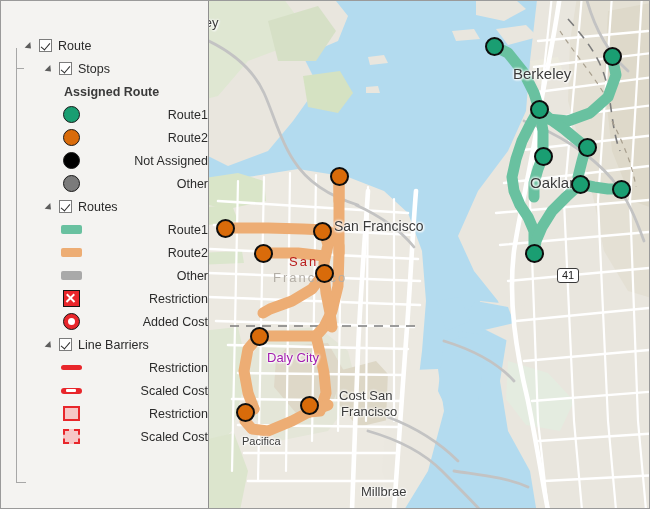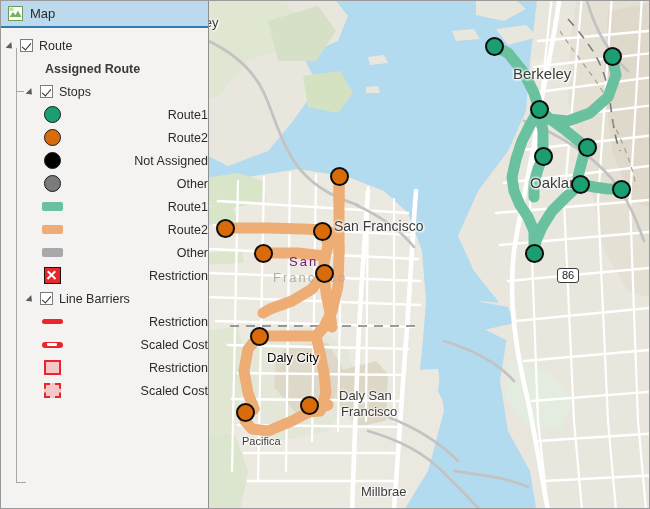--- a/index.html
+++ b/index.html
@@ -31,21 +31,21 @@
     height:27px;background:#bcd9ee;border-bottom:2px solid #2f7cb4;
     display:flex;align-items:center;box-sizing:border-box;
   }
   .tab{
     display:flex;align-items:center;gap:7px;height:27px;padding:0 10px 0 7px;
     box-sizing:border-box;
   }
   .tab-icon{width:15px;height:15px;flex:0 0 auto;}
   .tab-label{font-size:13px;color:#2b2b2b;line-height:1;}
 
-  .tree{position:absolute;top:29px;left:0;right:0;bottom:0;padding-top:4px;}
+  .tree{position:absolute;top:29px;left:0;right:0;bottom:0;padding-top:4px;padding-left:19px;}
 
   .row{display:flex;align-items:center;height:23px;padding-left:4px;white-space:nowrap;}
   .row.legendrow{height:23px;}
   .indent-0{padding-left:6px;}
   .indent-1{padding-left:26px;}
   .indent-2{padding-left:44px;}
   .indent-2b{padding-left:40px;justify-content:space-between;}
 
   .twisty{width:11px;height:11px;flex:0 0 auto;margin-right:2px;position:relative;}
   .twisty:after{
@@ -268,32 +268,32 @@
           <path d="M331,108 L335,130 L335,155"></path>
         </g>
 
         <g>
           <rect x="548" y="259" width="0" height="0"></rect>
         </g>
       </g>
     </svg>
 
     <div id="shield" style="position: absolute; border: 1.4px solid rgb(58, 58, 58); background: rgb(255, 255, 255); border-radius: 3px; font-size: 11px; line-height: 13px; padding: 0px 4px; color: rgb(34, 34, 34); font-family: &quot;Liberation Sans&quot;, sans-serif; left: 349px; top: 267px;">
-      <span>86</span>
+      <span>41</span>
     </div>
 
     <div id="labels">
         <div class="mlabel" style="left: -9px; top: 14px; font-size: 13px; color: rgb(59, 59, 59); text-shadow: rgb(255, 255, 255) 0px 0px 3px, rgb(255, 255, 255) 0px 0px 3px, rgb(255, 255, 255) 0px 0px 3px, rgb(255, 255, 255) 1px 1px 2px;">lley</div>
         <div class="mlabel" style="left: 305px; top: 64px; font-size: 15px; color: rgb(59, 59, 59); text-shadow: rgb(255, 255, 255) 0px 0px 3px, rgb(255, 255, 255) 0px 0px 3px, rgb(255, 255, 255) 0px 0px 3px, rgb(255, 255, 255) 1px 1px 2px;">Berkeley</div>
         <div class="mlabel" style="left: 302px; top: 173px; font-size: 15px; color: rgb(59, 59, 59); text-shadow: rgb(255, 255, 255) 0px 0px 3px, rgb(255, 255, 255) 0px 0px 3px, rgb(255, 255, 255) 0px 0px 3px, rgb(255, 255, 255) 1px 1px 2px; margin-left: 20px;">Oakland</div>
         <div class="mlabel" style="left: 126px; top: 217px; font-size: 14px; color: rgb(59, 59, 59); text-shadow: rgb(255, 255, 255) 0px 0px 3px, rgb(255, 255, 255) 0px 0px 3px, rgb(255, 255, 255) 0px 0px 3px, rgb(255, 255, 255) 1px 1px 2px;">San Francisco</div>
-        <div class="mlabel" style="left: 81px; top: 253px; font-size: 13px; color: #701a75; letter-spacing: 2px;">San</div>
+        <div class="mlabel" style="left: 81px; top: 253px; font-size: 13px; color: #b91c1c; letter-spacing: 2px;">San</div>
         <div class="mlabel" style="left: 65px; top: 269px; font-size: 13px; color: rgb(179, 174, 166); letter-spacing: 2px;">Francisco</div>
-        <div class="mlabel" style="left: 59px; top: 349px; font-size: 13px; color: #000000; text-shadow: rgb(255, 255, 255) 0px 0px 3px, rgb(255, 255, 255) 0px 0px 3px, rgb(255, 255, 255) 0px 0px 3px, rgb(255, 255, 255) 1px 1px 2px;">Daly City</div>
-        <div class="mlabel" style="left: 131px; top: 387px; font-size: 13px; color: rgb(59, 59, 59); text-shadow: rgb(255, 255, 255) 0px 0px 3px, rgb(255, 255, 255) 0px 0px 3px, rgb(255, 255, 255) 0px 0px 3px, rgb(255, 255, 255) 1px 1px 2px;">Daly San</div>
+        <div class="mlabel" style="left: 59px; top: 349px; font-size: 13px; color: #a21caf; text-shadow: rgb(255, 255, 255) 0px 0px 3px, rgb(255, 255, 255) 0px 0px 3px, rgb(255, 255, 255) 0px 0px 3px, rgb(255, 255, 255) 1px 1px 2px;">Daly City</div>
+        <div class="mlabel" style="left: 131px; top: 387px; font-size: 13px; color: rgb(59, 59, 59); text-shadow: rgb(255, 255, 255) 0px 0px 3px, rgb(255, 255, 255) 0px 0px 3px, rgb(255, 255, 255) 0px 0px 3px, rgb(255, 255, 255) 1px 1px 2px;">Cost San</div>
         <div class="mlabel" style="left: 133px; top: 403px; font-size: 13px; color: rgb(59, 59, 59); text-shadow: rgb(255, 255, 255) 0px 0px 3px, rgb(255, 255, 255) 0px 0px 3px, rgb(255, 255, 255) 0px 0px 3px, rgb(255, 255, 255) 1px 1px 2px;">Francisco</div>
         <div class="mlabel" style="left: 34px; top: 434px; font-size: 11px; color: rgb(59, 59, 59); text-shadow: rgb(255, 255, 255) 0px 0px 3px, rgb(255, 255, 255) 0px 0px 3px, rgb(255, 255, 255) 0px 0px 3px, rgb(255, 255, 255) 1px 1px 2px;">Pacifica</div>
         <div class="mlabel" style="left: 153px; top: 483px; font-size: 13px; color: rgb(59, 59, 59); text-shadow: rgb(255, 255, 255) 0px 0px 3px, rgb(255, 255, 255) 0px 0px 3px, rgb(255, 255, 255) 0px 0px 3px, rgb(255, 255, 255) 1px 1px 2px;">Millbrae</div>
       </div>
     <div id="stops1">
         <div style="position: absolute; width: 19px; height: 19px; border-radius: 50%; box-sizing: border-box; border: 2px solid rgb(13, 13, 13); background: rgb(26, 158, 114); left: 276.5px; top: 35.5px;"></div>
         <div style="position: absolute; width: 19px; height: 19px; border-radius: 50%; box-sizing: border-box; border: 2px solid rgb(13, 13, 13); background: rgb(26, 158, 114); left: 394.5px; top: 45.5px;"></div>
         <div style="position: absolute; width: 19px; height: 19px; border-radius: 50%; box-sizing: border-box; border: 2px solid rgb(13, 13, 13); background: rgb(26, 158, 114); left: 321.5px; top: 98.5px;"></div>
         <div style="position: absolute; width: 19px; height: 19px; border-radius: 50%; box-sizing: border-box; border: 2px solid rgb(13, 13, 13); background: rgb(26, 158, 114); left: 325.5px; top: 145.5px;"></div>
         <div style="position: absolute; width: 19px; height: 19px; border-radius: 50%; box-sizing: border-box; border: 2px solid rgb(13, 13, 13); background: rgb(26, 158, 114); left: 369.5px; top: 136.5px;"></div>
@@ -308,55 +308,43 @@
         <div style="position: absolute; width: 19px; height: 19px; border-radius: 50%; box-sizing: border-box; border: 2px solid rgb(13, 13, 13); background: rgb(217, 107, 10); left: 45.5px; top: 242.5px;"></div>
         <div style="position: absolute; width: 19px; height: 19px; border-radius: 50%; box-sizing: border-box; border: 2px solid rgb(13, 13, 13); background: rgb(217, 107, 10); left: 106.5px; top: 262.5px;"></div>
         <div style="position: absolute; width: 19px; height: 19px; border-radius: 50%; box-sizing: border-box; border: 2px solid rgb(13, 13, 13); background: rgb(217, 107, 10); left: 41.5px; top: 325.5px;"></div>
         <div style="position: absolute; width: 19px; height: 19px; border-radius: 50%; box-sizing: border-box; border: 2px solid rgb(13, 13, 13); background: rgb(217, 107, 10); left: 27.5px; top: 401.5px;"></div>
         <div style="position: absolute; width: 19px; height: 19px; border-radius: 50%; box-sizing: border-box; border: 2px solid rgb(13, 13, 13); background: rgb(217, 107, 10); left: 91.5px; top: 394.5px;"></div>
       </div>
   </div>
 
   <div class="panel">
 
-    <div class="panel-tabbar">
-      <div class="tab">
-        <span class="tab-icon">
-          <svg width="15" height="15" viewBox="0 0 15 15">
-            <rect x="0.5" y="0.5" width="14" height="14" fill="#ffffff" stroke="#6f9b5a"></rect>
-            <path d="M1.5,11 L5,6 L7.5,9 L10,4.5 L13.5,11 Z" fill="#79b35e"></path>
-            <rect x="1.5" y="1.5" width="4" height="3.5" fill="#bfe0a8"></rect>
-          </svg>
-        </span>
-        <span class="tab-label">Map</span>
-      </div>
-    </div>
 
     <div class="tree">
 
       <div class="conn" style="left:15px;top:18px;width:1px;height:435px;"></div>
       <div class="conn" style="left:15px;top:452px;width:10px;height:1px;"></div>
 
       <div class="row indent-0">
         <span class="twisty"></span>
         <span class="cbox"></span>
         <span class="node-label">Route</span>
-      </div>
-
-      <div class="row indent-2">
-        <span class="group-title">Assigned Route</span>
       </div>
 
       <div class="row indent-1">
         <span class="conn" style="position:absolute;left:15px;width:8px;height:1px;"></span>
         <span class="twisty"></span>
         <span class="cbox"></span>
         <span class="node-label">Stops</span>
       </div>
 
+      <div class="row indent-2">
+        <span class="group-title">Assigned Route</span>
+      </div>
+
       <div id="stops-legend">
           <div class="row legendrow indent-2b">
             <span class="sym">
               <span class="dot" style="background:#1a9e72"></span>
             </span>
             <span class="legend-label">Route1</span>
           </div>
           <div class="row legendrow indent-2b">
             <span class="sym">
               <span class="dot" style="background:#d96b0a"></span>
@@ -370,20 +358,25 @@
             <span class="legend-label">Not Assigned</span>
           </div>
           <div class="row legendrow indent-2b">
             <span class="sym">
               <span class="dot" style="background:#7b7b7b"></span>
             </span>
             <span class="legend-label">Other</span>
           </div>
         </div>
 
+      <div class="row indent-1">
+        <span class="twisty"></span>
+        <span class="cbox"></span>
+        <span class="node-label">Routes</span>
+      </div>
       <div id="routes-legend">
           <div class="row legendrow indent-2b">
             <span class="sym">
               <span class="bar" style="background:#69c1a0"></span>
             </span>
             <span class="legend-label">Route1</span>
           </div>
           <div class="row legendrow indent-2b">
             <span class="sym">
               <span class="bar" style="background:#edad74"></span>
@@ -397,20 +390,28 @@
             <span class="legend-label">Other</span>
           </div>
         </div>
 
       <div id="point-legend">
           <div class="row legendrow indent-2b">
             <span class="sym">
               <span class="sq-x"></span>
             </span>
             <span class="legend-label">Restriction</span>
+          </div>
+          <div class="row legendrow indent-2b">
+            <span class="sym">
+              <span class="ring">
+                <i></i>
+              </span>
+            </span>
+            <span class="legend-label">Added Cost</span>
           </div>
         </div>
 
       <div class="row indent-1">
         <span class="twisty"></span>
         <span class="cbox"></span>
         <span class="node-label">Line Barriers</span>
       </div>
       <div id="line-legend">
           <div class="row legendrow indent-2b">

